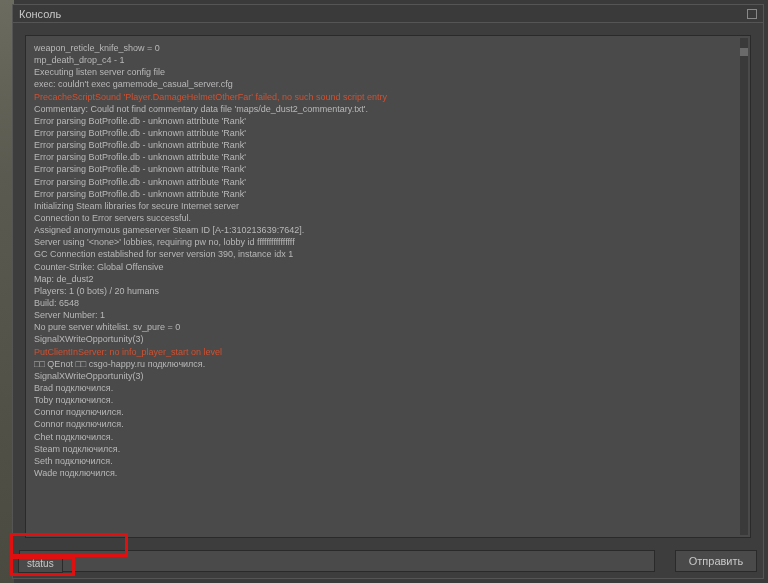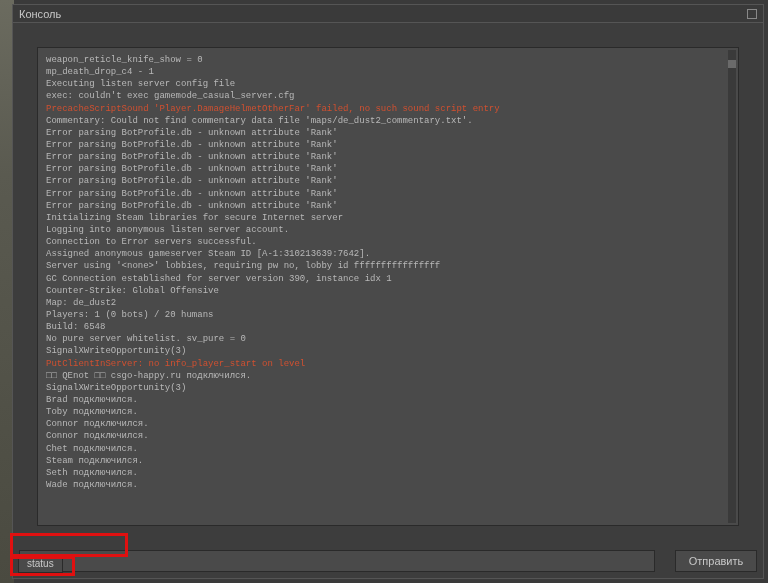--- a/index.html
+++ b/index.html
@@ -46,30 +46,29 @@
       gap: 8px;
     }
     .titlebar-control {
       width: 10px;
       height: 10px;
       border: 1px solid #888;
       display: inline-block;
     }
     .log-area {
       flex: 1;
-      margin: 24px;
+      margin: 12px;
       background: #4a4a4a;
       border: 1px solid #2a2a2a;
       padding: 6px 8px;
       color: #b8b8b8;
       font-size: 9px;
       line-height: 1.35;
       overflow: hidden;
       position: relative;
-      font-family: Liberation Mono, monospace;
     }
     .log-area .scrollbar {
       position: absolute;
       right: 2px;
       top: 2px;
       bottom: 2px;
       width: 8px;
       background: #3a3a3a;
     }
     .log-area .scrollbar-thumb {
@@ -152,30 +151,30 @@
       <div class="log-line red">PrecacheScriptSound 'Player.DamageHelmetOtherFar' failed, no such sound script entry</div>
       <div class="log-line ">Commentary: Could not find commentary data file 'maps/de_dust2_commentary.txt'.</div>
       <div class="log-line ">Error parsing BotProfile.db - unknown attribute 'Rank'</div>
       <div class="log-line ">Error parsing BotProfile.db - unknown attribute 'Rank'</div>
       <div class="log-line ">Error parsing BotProfile.db - unknown attribute 'Rank'</div>
       <div class="log-line ">Error parsing BotProfile.db - unknown attribute 'Rank'</div>
       <div class="log-line ">Error parsing BotProfile.db - unknown attribute 'Rank'</div>
       <div class="log-line ">Error parsing BotProfile.db - unknown attribute 'Rank'</div>
       <div class="log-line ">Error parsing BotProfile.db - unknown attribute 'Rank'</div>
       <div class="log-line ">Initializing Steam libraries for secure Internet server</div>
-      <div class="log-line ">Logging into anonymous listen server account.</div>
       <div class="log-line ">Connection to Error servers successful.</div>
       <div class="log-line ">Assigned anonymous gameserver Steam ID [A-1:310213639:7642].</div>
       <div class="log-line ">Server using '&lt;none&gt;' lobbies, requiring pw no, lobby id ffffffffffffffff</div>
       <div class="log-line ">GC Connection established for server version 390, instance idx 1</div>
       <div class="log-line "> </div>
       <div class="log-line ">Counter-Strike: Global Offensive</div>
       <div class="log-line ">Map: de_dust2</div>
       <div class="log-line ">Players: 1 (0 bots) / 20 humans</div>
       <div class="log-line ">Build: 6548</div>
+      <div class="log-line ">Server Number: 1</div>
       <div class="log-line "> </div>
       <div class="log-line ">No pure server whitelist. sv_pure = 0</div>
       <div class="log-line ">SignalXWriteOpportunity(3)</div>
       <div class="log-line red">PutClientInServer: no info_player_start on level</div>
       <div class="log-line ">□□ QEnot □□ csgo-happy.ru подключился.</div>
       <div class="log-line ">SignalXWriteOpportunity(3)</div>
       <div class="log-line ">Brad подключился.</div>
       <div class="log-line ">Toby подключился.</div>
       <div class="log-line ">Connor подключился.</div>
       <div class="log-line ">Connor подключился.</div>

